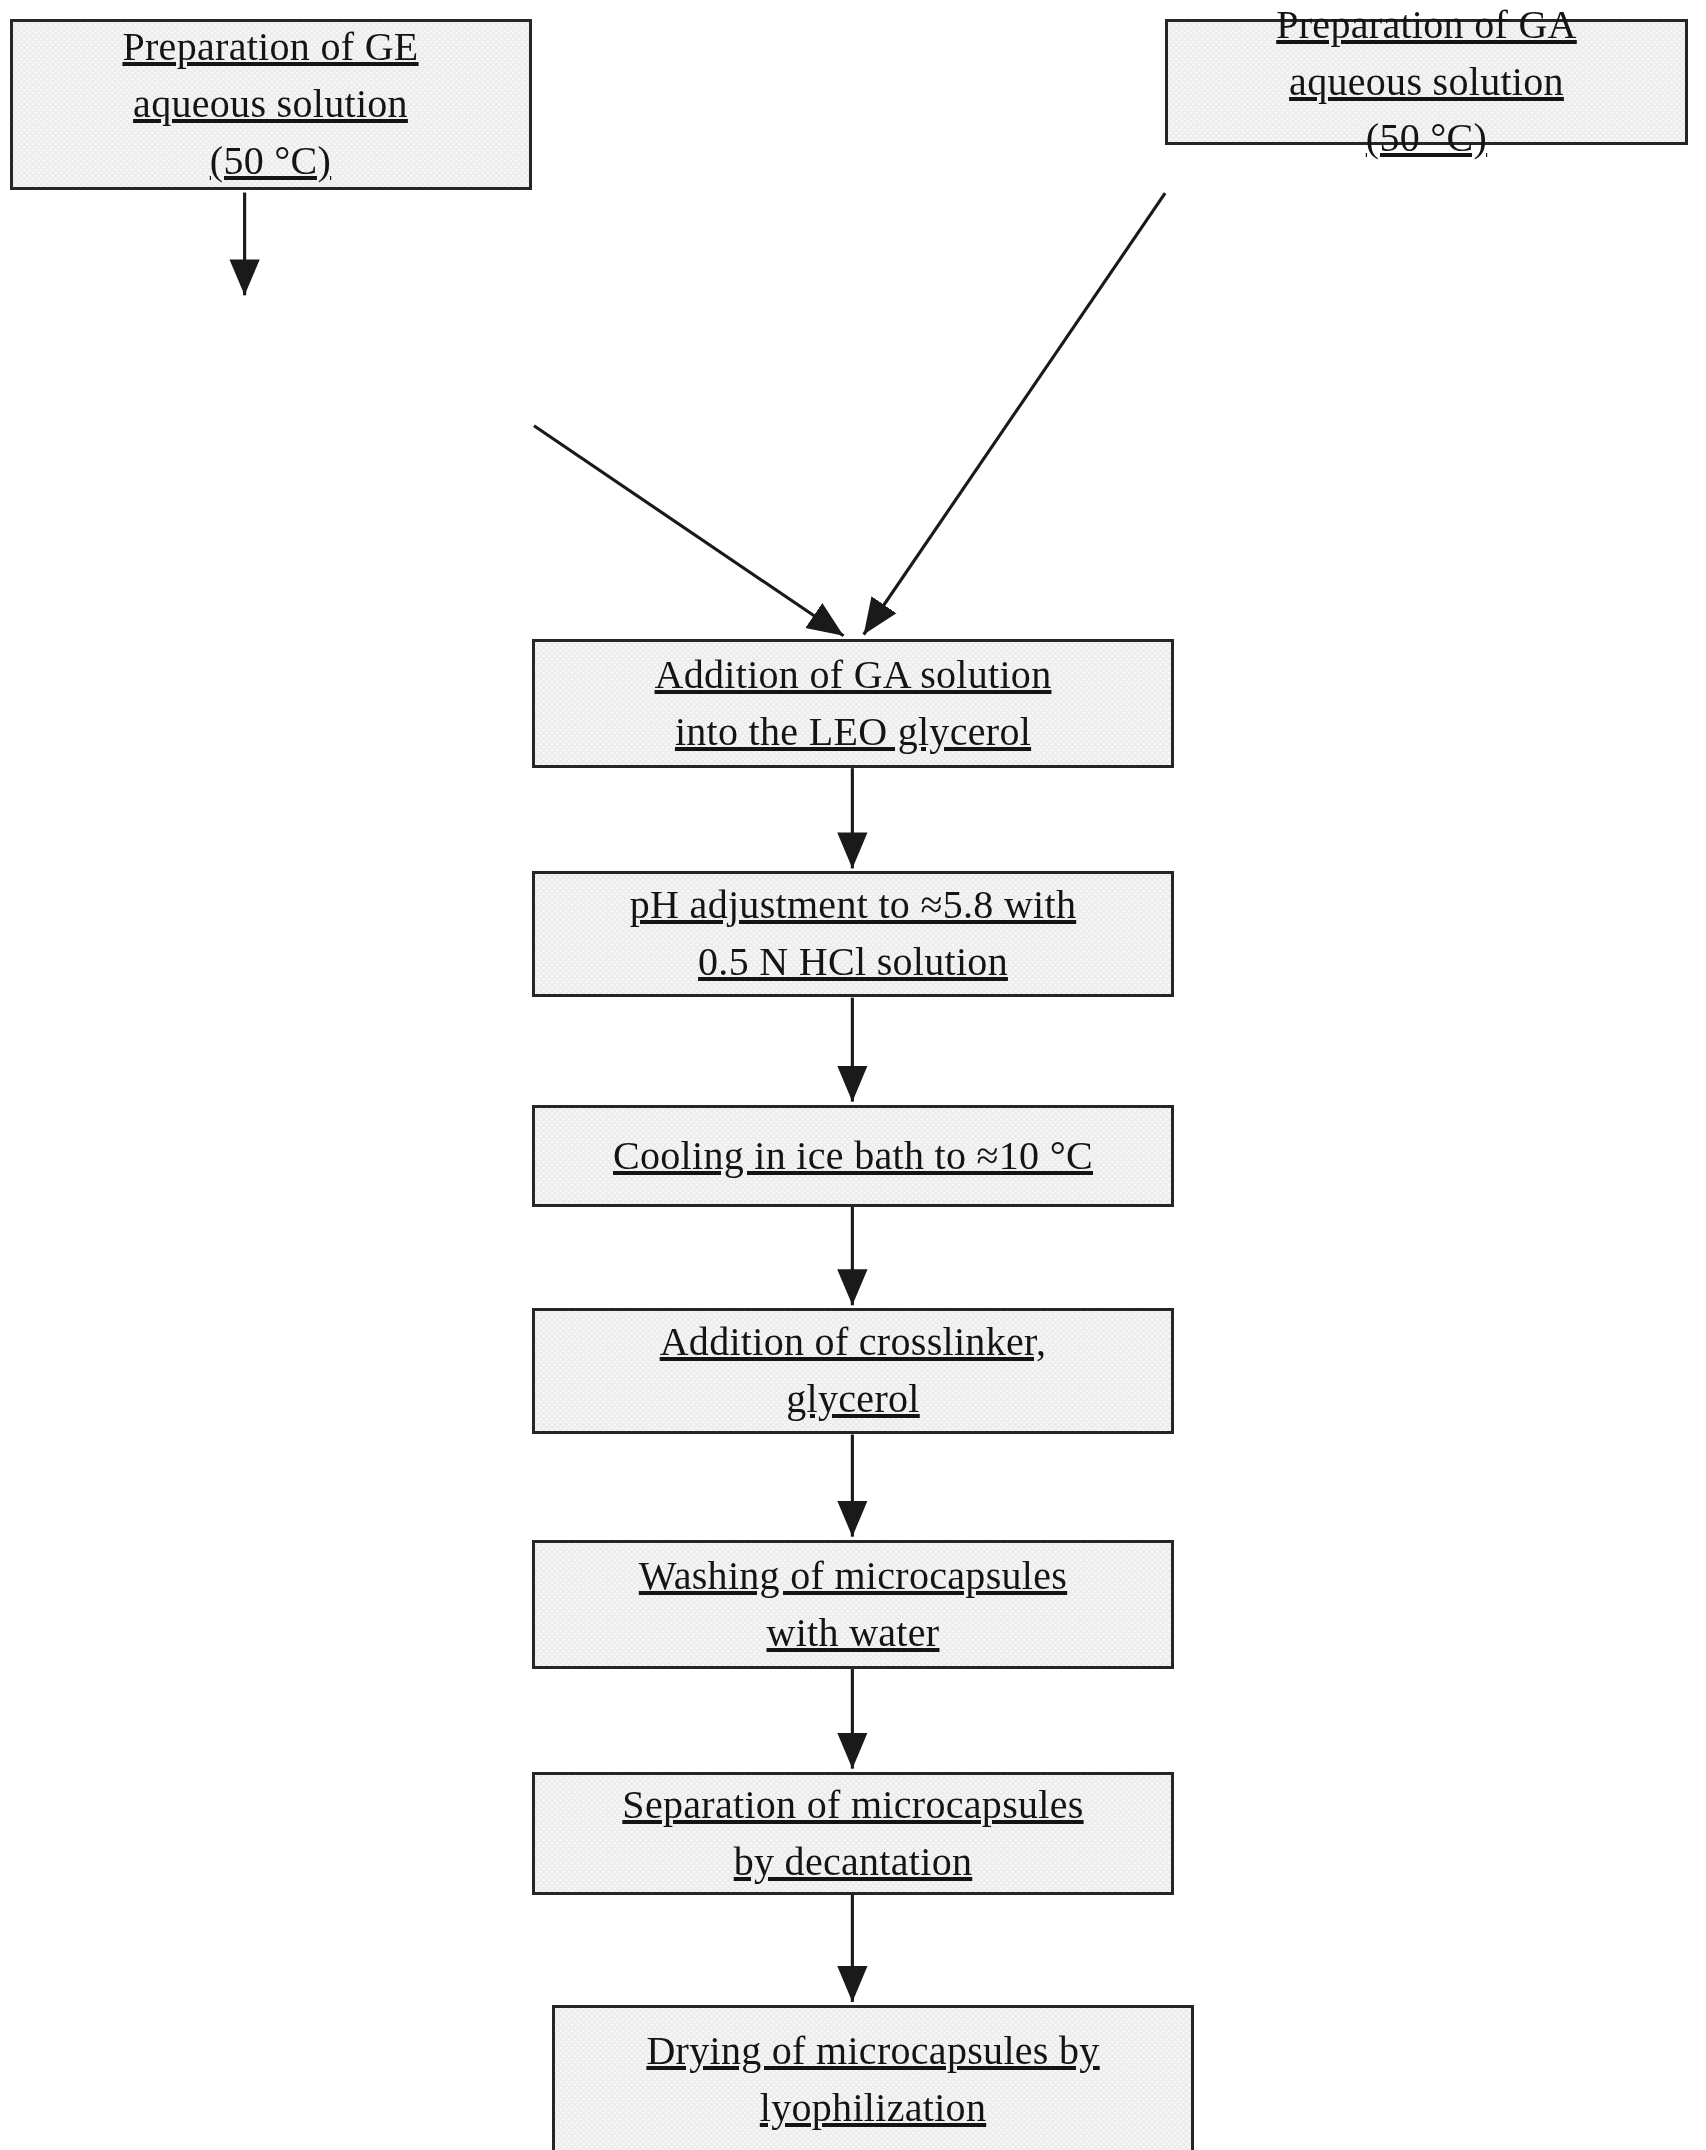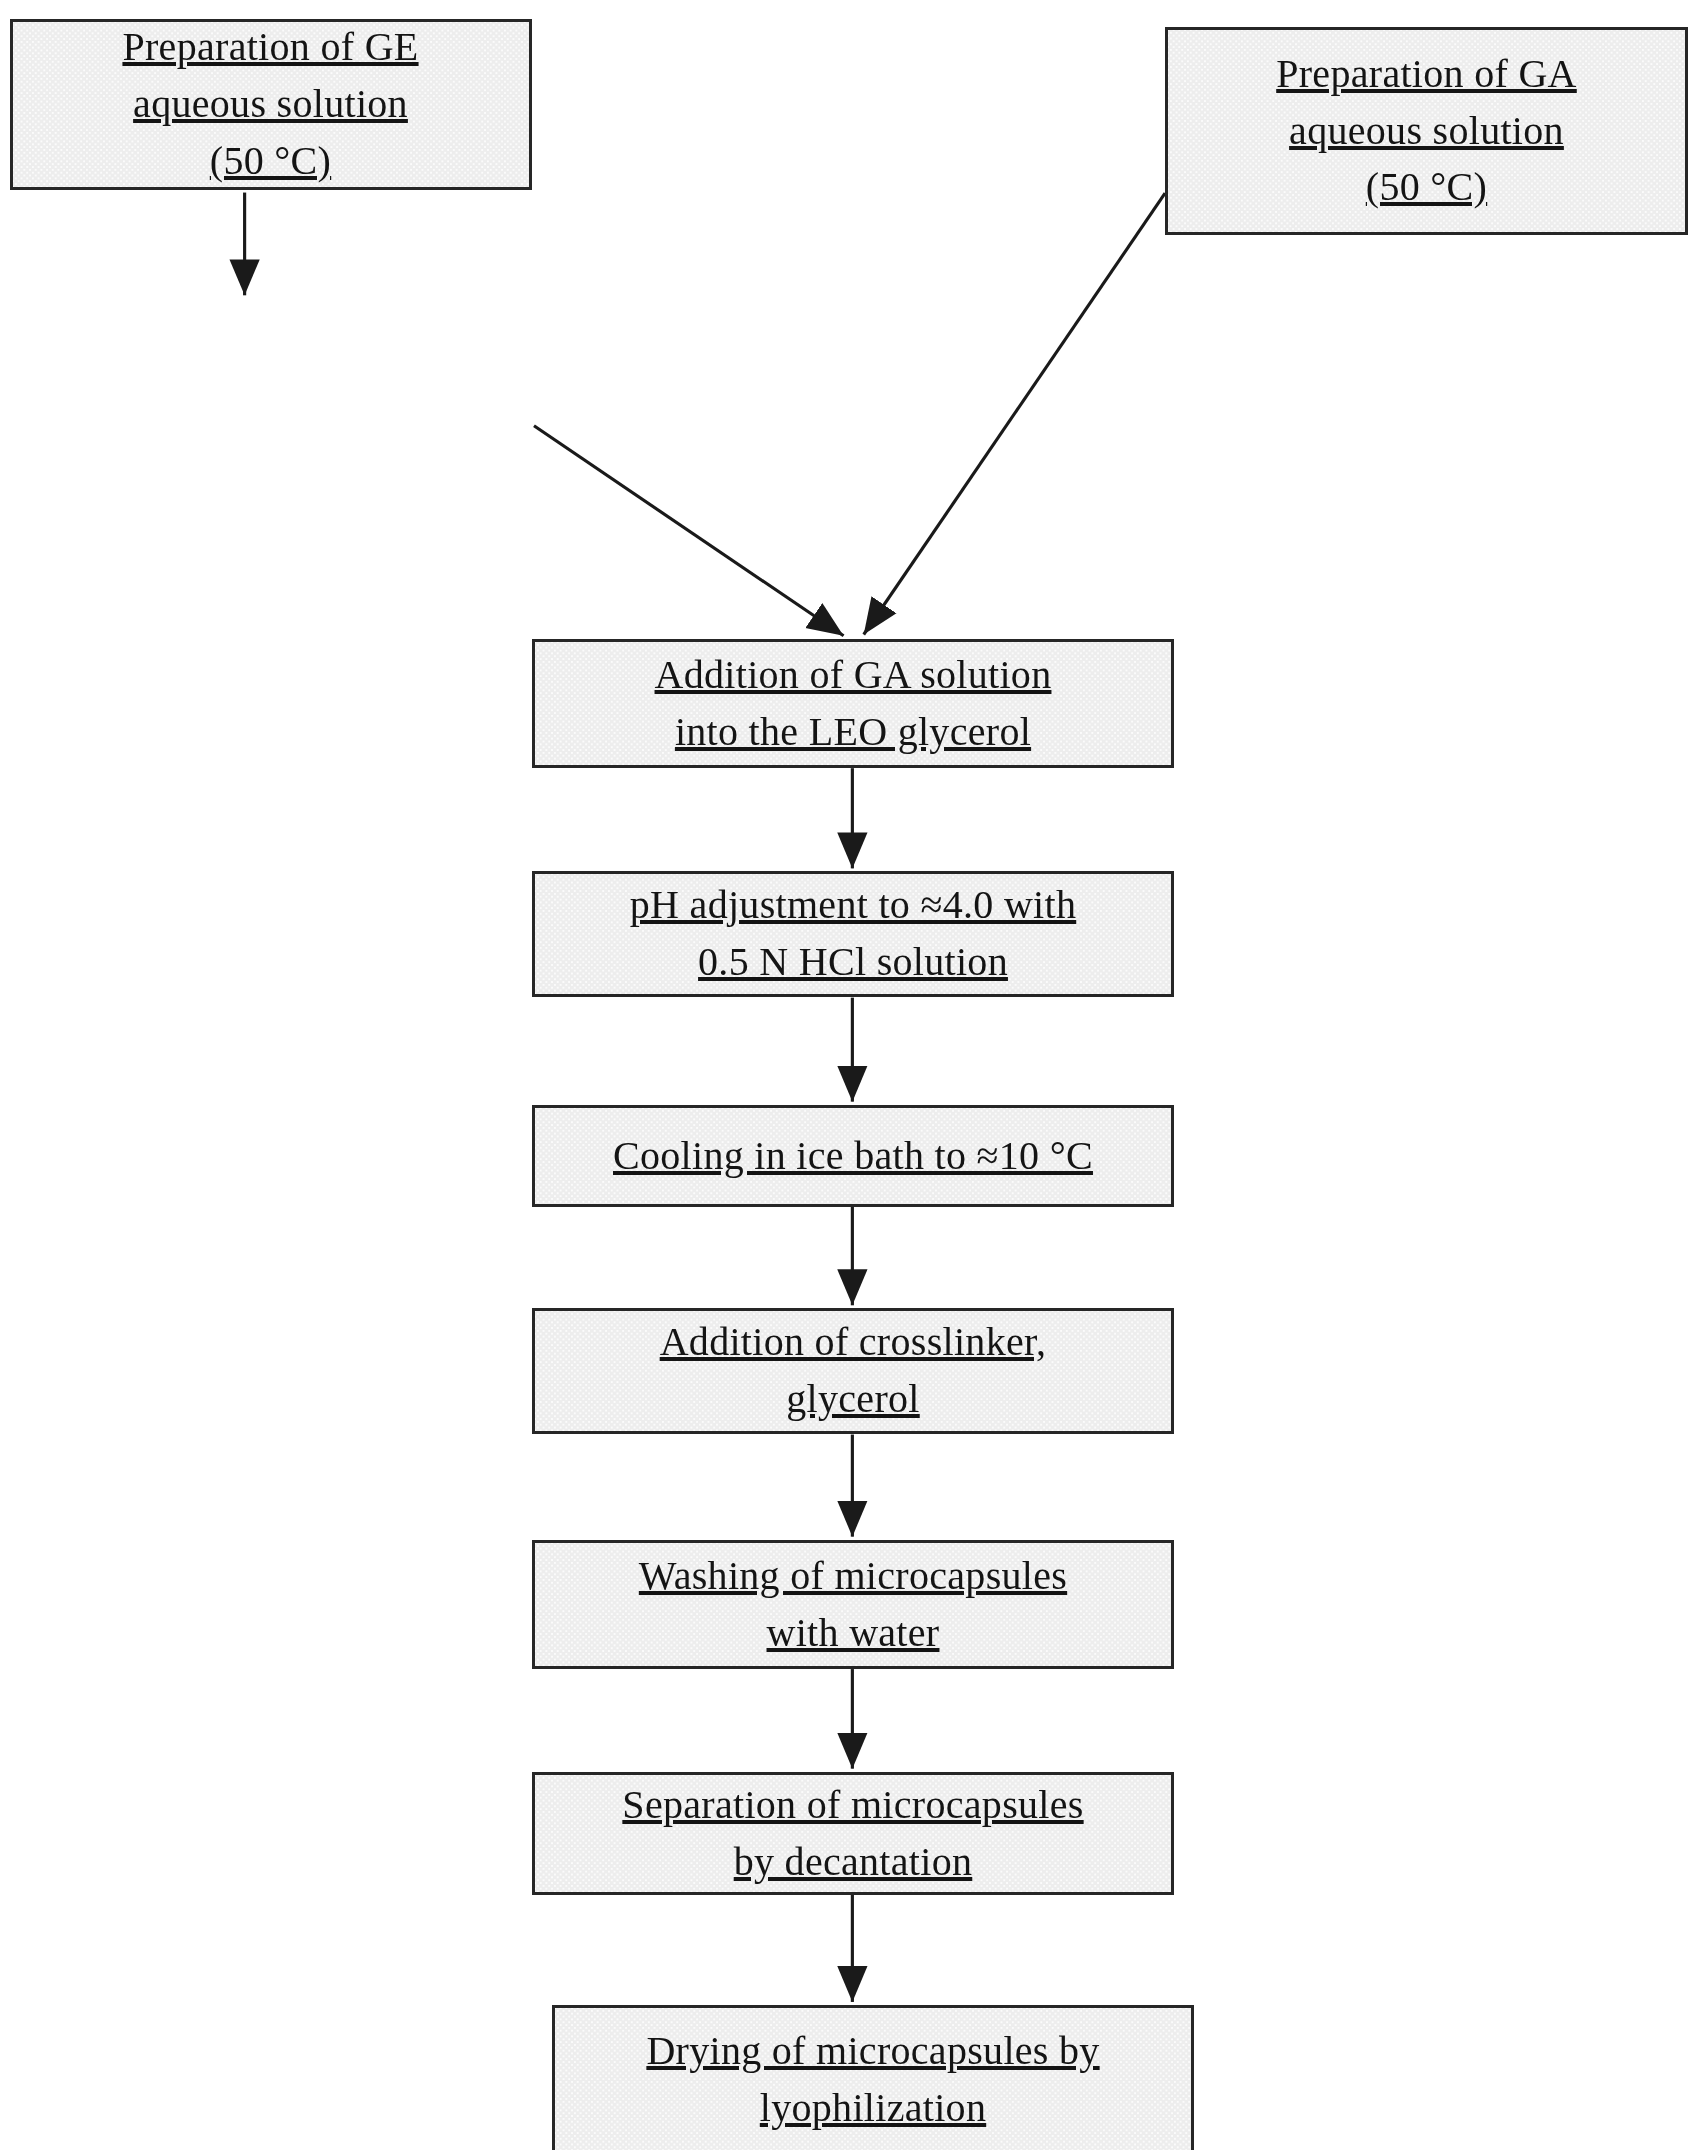--- a/index.html
+++ b/index.html
@@ -44,21 +44,21 @@
     white-space: pre-line;
     font-size: 40px;
     line-height: 1.42;
     color: #141414;
     letter-spacing: 0.3px;
     padding: 0 6.3px;
     text-decoration: underline;
   }
   
   .n-ge          { left: 9.5px;   top: 19px;   width: 522px;  height: 171px; }
-  .n-ga          { left: 1165px; top: 19px;   width: 523px;  height: 208px; margin-top: 8px; }
+  .n-ga          { left: 1165px; top: 19px;   width: 523px;  height: 126px; }
   .n-emul        { left: 9.5px;   top: 298px;  width: 522px;  height: 146px; }
   .n-addition    { left: 532px;  top: 639px; width: 642px; height: 129px; }
   .n-ph          { left: 532px;  top: 871px; width: 642px; height: 126px; }
   .n-cooling     { left: 532px;  top: 1105px; width: 642px; height: 102px; }
   .n-crosslinker { left: 532px;  top: 1308px; width: 642px; height: 126px; }
   .n-washing     { left: 532px;  top: 1540px; width: 642px; height: 129px; align-items: center; }
   .n-separation  { left: 532px;  top: 1772px; width: 642px; height: 123px; }
   .n-drying      { left: 552px;  top: 2005px; width: 642px; height: 150px; }
 </style>
 </head>
@@ -104,21 +104,21 @@
 (50 °C)</div>
   </div>
 
 
   <div class="node n-addition">
     <div class="label">Addition of GA solution
 into the LEO glycerol</div>
   </div>
 
   <div class="node n-ph">
-    <div class="label">pH adjustment to ≈4.0 with
+    <div class="label">pH adjustment to ≈5.8 with
 0.5 N HCl solution</div>
   </div>
 
   <div class="node n-cooling">
     <div class="label">Cooling in ice bath to ≈10 °C</div>
   </div>
 
   <div class="node n-crosslinker">
     <div class="label">Addition of crosslinker,
 glycerol</div>

